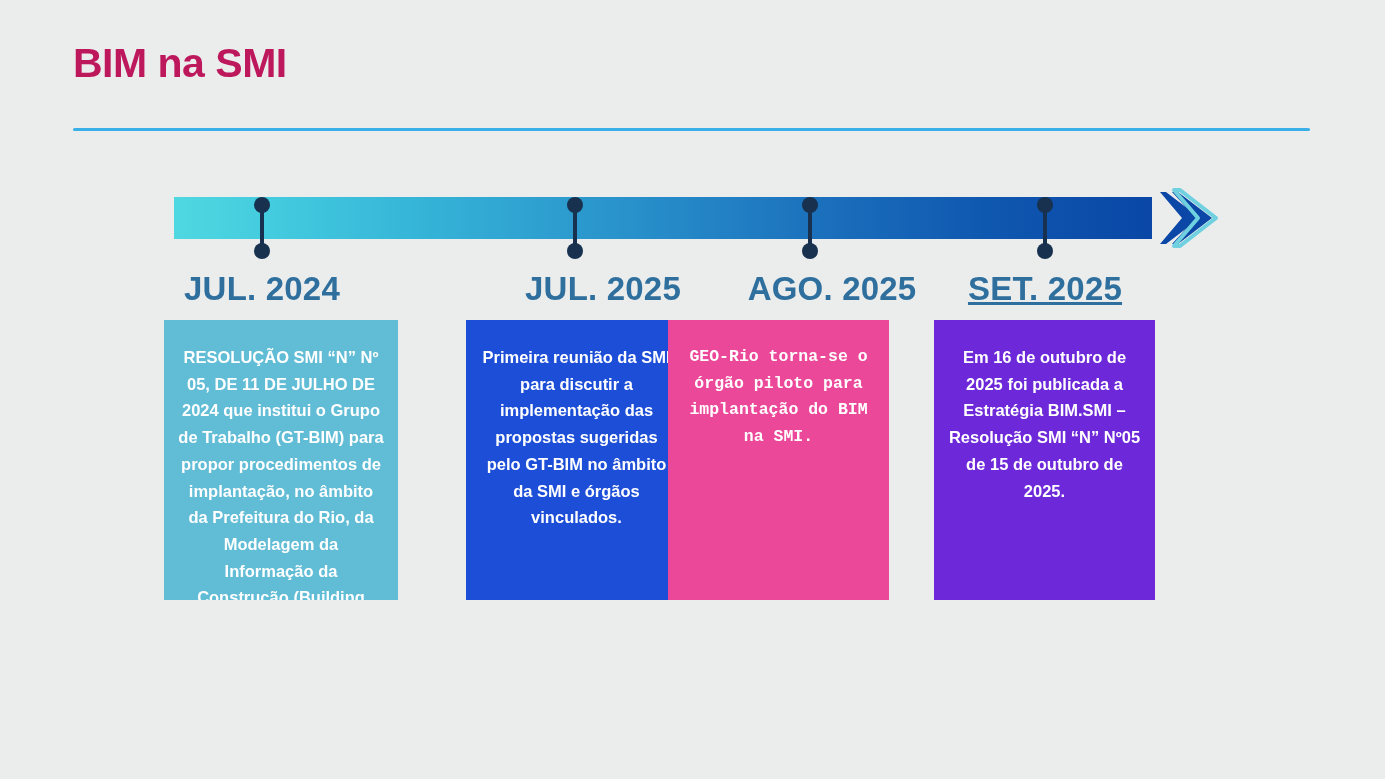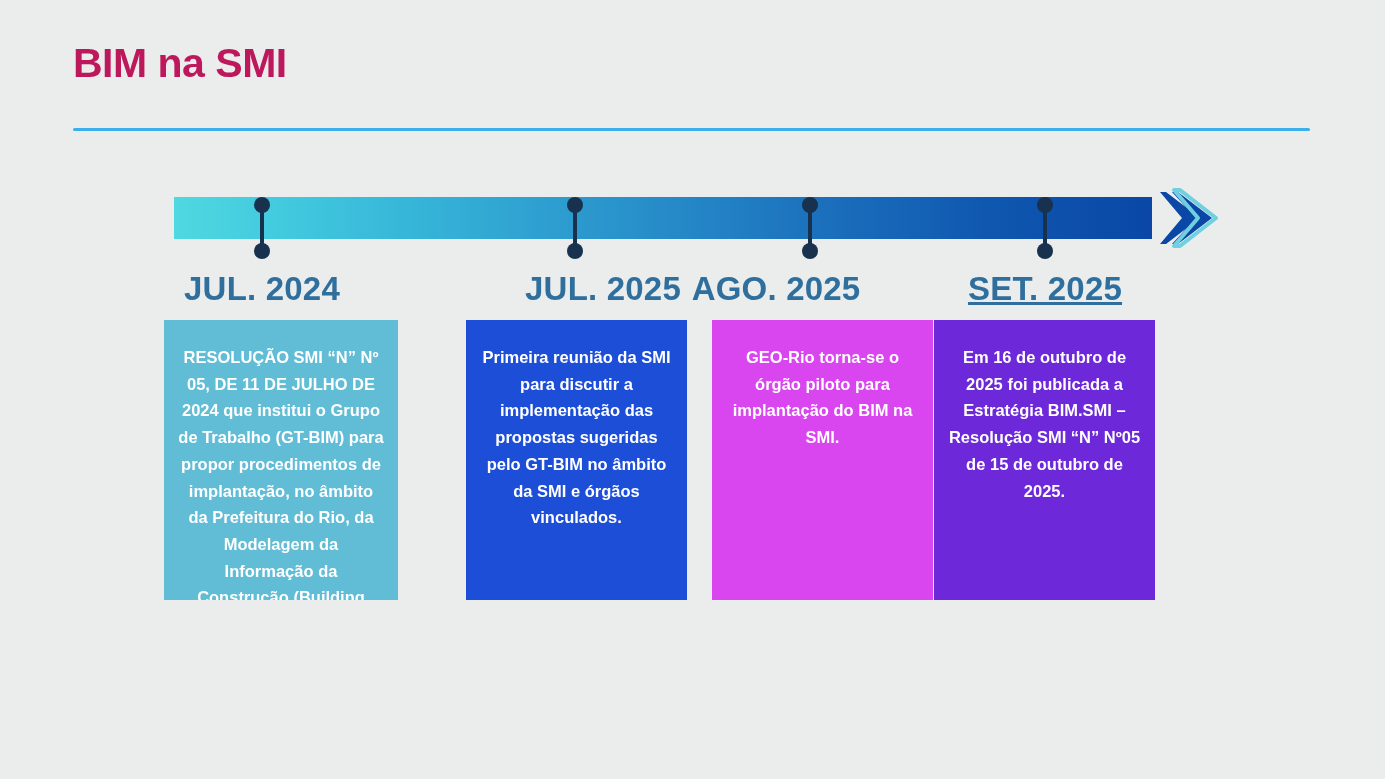--- a/index.html
+++ b/index.html
@@ -163,21 +163,21 @@
     </div>
     <div class="marker" style="left: 1045px;">
       <div class="dot top"></div>
       <div class="stem"></div>
       <div class="dot bottom"></div>
     </div>
   </div>
 <div id="date-labels">
     <div class="date-label" style="left: 262px;">JUL. 2024</div>
     <div class="date-label" style="left: 575px; margin-left: 28px;">JUL. 2025</div>
-    <div class="date-label" style="left: 776px;">AGO. 2025</div>
+    <div class="date-label" style="left: 832px;">AGO. 2025</div>
     <div class="date-label" style="left: 1045px; text-decoration: underline;">SET. 2025</div>
   </div>
 <div id="cards">
     <div class="card" style="left: 164px; width: 234px; background: rgb(97, 188, 213);">RESOLUÇÃO SMI “N” Nº 05, DE 11 DE JULHO DE 2024 que institui o Grupo de Trabalho (GT-BIM) para propor procedimentos de implantação, no âmbito da Prefeitura do Rio, da Modelagem da Informação da Construção (Building Information Modelling).</div>
     <div class="card" style="left: 466px; width: 221px; background: #1d4ed8;">Primeira reunião da SMI para discutir a implementação das propostas sugeridas pelo GT-BIM no âmbito da SMI e órgãos vinculados.</div>
-    <div class="card" style="left: 712px; width: 221px; background: #d946ef;">GEO-Rio torna-se o órgão piloto para implantação do BIM na SMI.</div>
+    <div class="card" style="left: 668px; width: 221px; background: #ec4899; font-family: Liberation Mono, monospace;">GEO-Rio torna-se o órgão piloto para implantação do BIM na SMI.</div>
     <div class="card" style="left: 934px; width: 221px; background: #6d28d9;">Em 16 de outubro de 2025 foi publicada a Estratégia BIM.SMI – Resolução SMI “N” Nº05 de 15 de outubro de 2025.</div>
   </div>
 
 </body></html>

